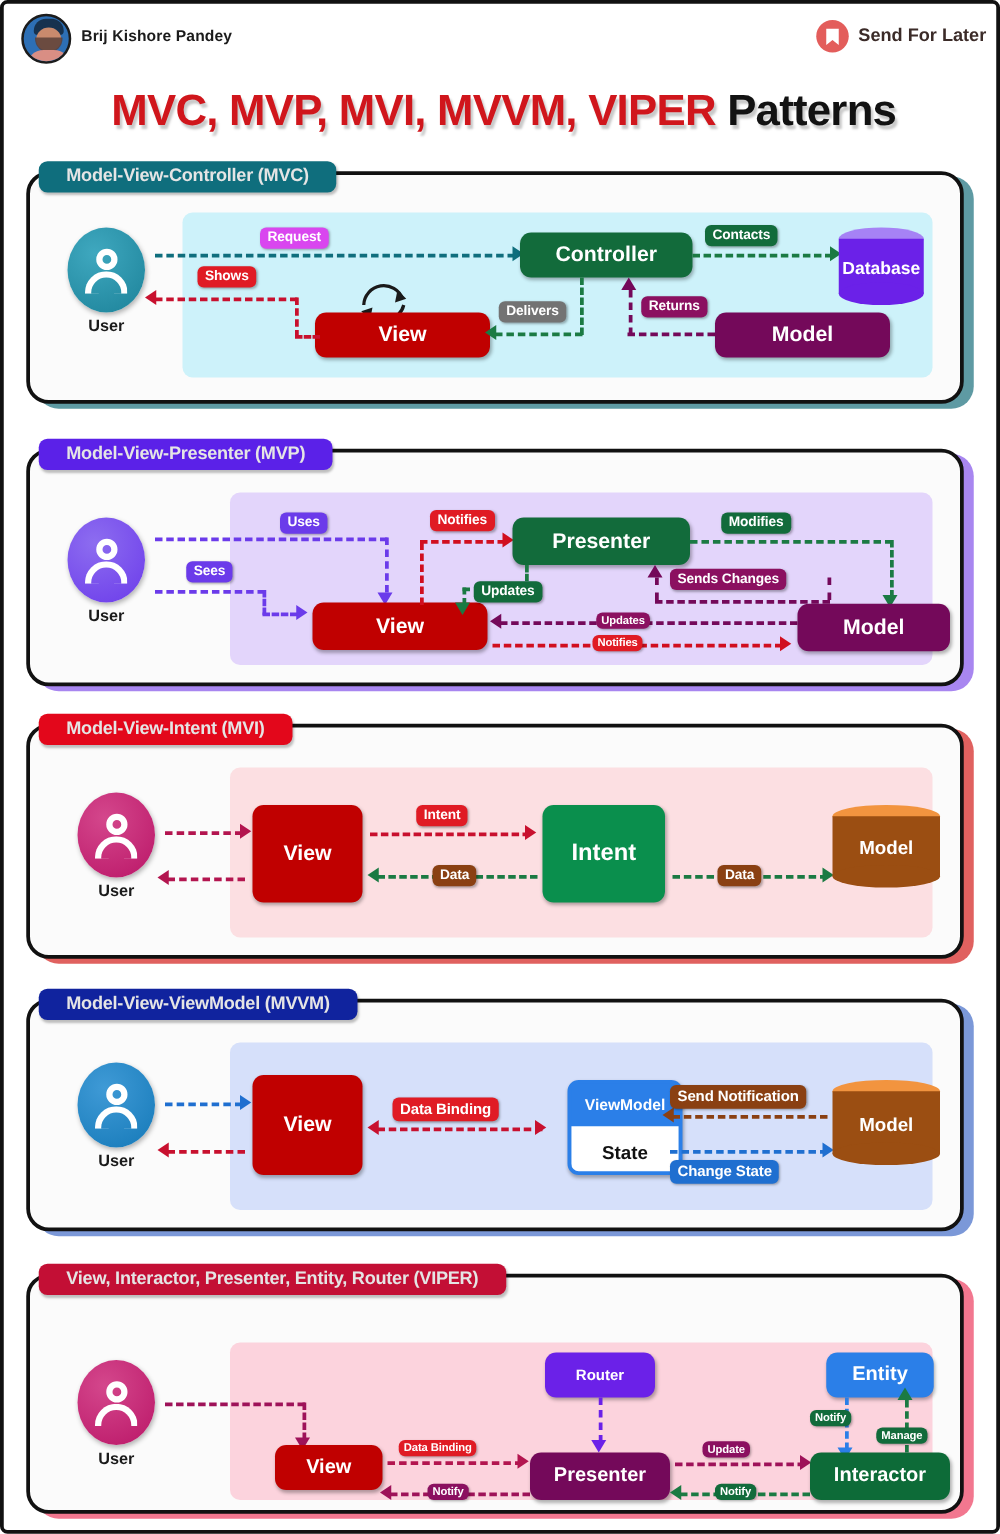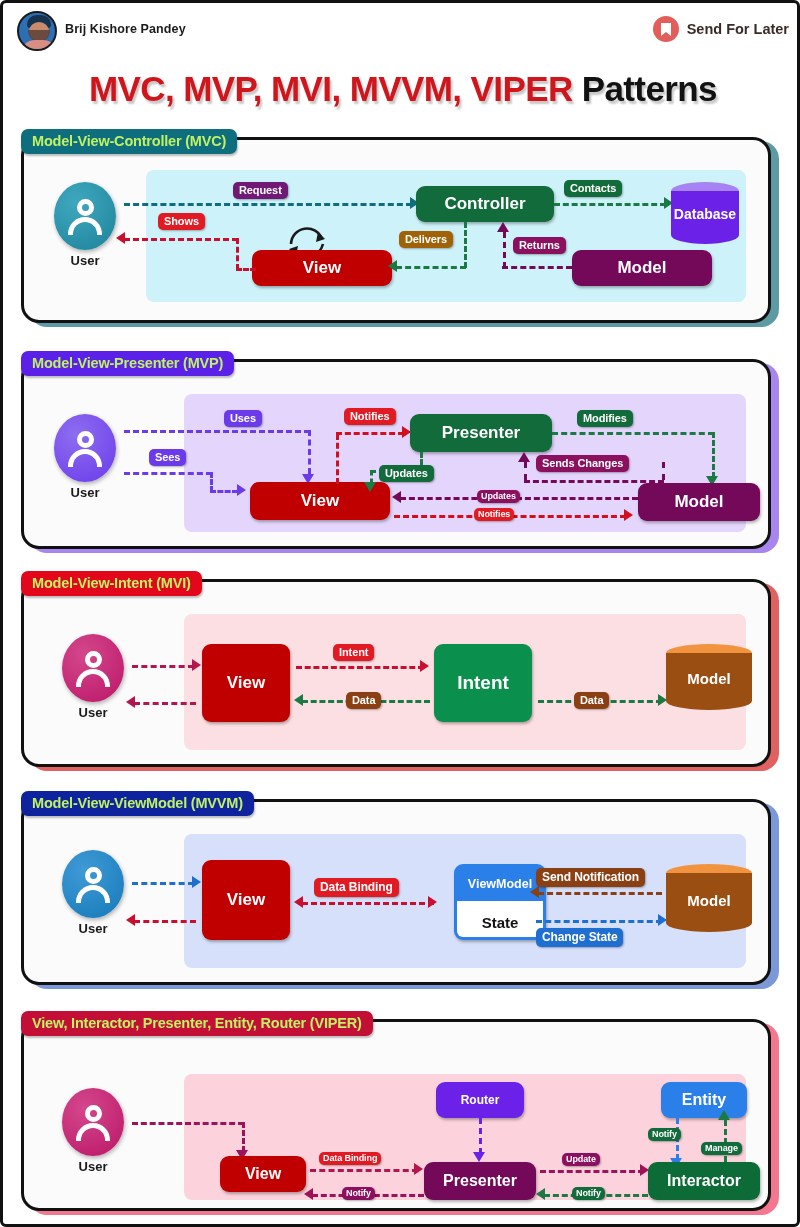--- a/index.html
+++ b/index.html
@@ -47,22 +47,22 @@
   .card{ position:absolute; left:18px; width:758px; }
   .card .shadow{
     position:absolute; left:8px; top:12px; width:750px; height:100%;
     border-radius:18px;
   }
   .card .panel{
     position:absolute; left:0; top:8px; width:750px;
     background:#fbfbfb; border:3px solid #111; border-radius:18px;
   }
   .badge{
-    position:absolute; left:0; top:0px; z-index:6;
-    padding:4px 11px 5px; border-radius:7px; color:#bef264;
+    position:absolute; left:10px; top:0px; z-index:6;
+    padding:4px 22px 5px; border-radius:7px; color:#e5e5e5;
     font-size:14.5px; font-weight:bold; letter-spacing:-.2px; white-space:nowrap;
     box-shadow:1px 2px 2px rgba(0,0,0,.25);
   }
   .stage{ position:absolute; border-radius:8px; }
 
   
   .node{
     position:absolute; border-radius:9px; color:#fff;
     display:flex; align-items:center; justify-content:center;
     font-weight:bold; text-align:center; line-height:1.05;
@@ -149,21 +149,21 @@
         <div class="glyph">
             <div class="head"></div>
             <div class="torso"></div>
           </div>
       </div>
       <div class="ulabel">User</div>
     </div>
 
     <div class="h-line" style="left:100px;top:63px;width:288px;border-top:3px dashed #0f6e7d"></div>
     <div class="ah" style="left:386px;top:57px;border-left:9px solid #0f6e7d;border-top:6px solid transparent;border-bottom:6px solid transparent"></div>
-    <div class="tag" style="left:209px;top:42px;background:#701a75">Request</div>
+    <div class="tag" style="left:184px;top:42px;background:#d946ef">Request</div>
 
     <div class="node" style="left:392px;top:46px;width:138px;height:36px;background:#126b3b;font-size:17px">
       <span>Controller</span>
     </div>
 
     <div class="h-line" style="left:530px;top:63px;width:112px;border-top:3px dashed #1b7a43"></div>
     <div class="ah" style="left:640px;top:57px;border-left:9px solid #1b7a43;border-top:6px solid transparent;border-bottom:6px solid transparent"></div>
     <div class="tag" style="left:540px;top:40px;background:#126b3b">Contacts</div>
 
     <div class="cyl" style="left:647px;top:42px;width:68px;height:62px">
@@ -188,21 +188,21 @@
 
     <div class="v-line" style="left:212px;top:98px;height:32px;border-left:3px dashed #c8102e"></div>
     <div class="h-line" style="left:212px;top:128px;width:20px;border-top:3px dashed #c8102e"></div>
     <div class="h-line" style="left:100px;top:98px;width:114px;border-top:3px dashed #c8102e"></div>
     <div class="ah" style="left:92px;top:92px;border-right:9px solid #c8102e;border-top:6px solid transparent;border-bottom:6px solid transparent"></div>
     <div class="tag" style="left:134px;top:73px;background:#e01b24">Shows</div>
 
     <div class="v-line" style="left:440px;top:82px;height:46px;border-left:3px dashed #1b7a43"></div>
     <div class="h-line" style="left:372px;top:126px;width:70px;border-top:3px dashed #1b7a43"></div>
     <div class="ah" style="left:364px;top:120px;border-right:9px solid #1b7a43;border-top:6px solid transparent;border-bottom:6px solid transparent"></div>
-    <div class="tag" style="left:375px;top:91px;background:#a16207">Delivers</div>
+    <div class="tag" style="left:375px;top:101px;background:#737373">Delivers</div>
 
     <div class="h-line" style="left:478px;top:126px;width:70px;border-top:3px dashed #74095a"></div>
     <div class="v-line" style="left:479px;top:92px;height:36px;border-left:3px dashed #74095a"></div>
     <div class="ah" style="left:473px;top:82px;border-bottom:10px solid #74095a;border-left:6px solid transparent;border-right:6px solid transparent"></div>
     <div class="tag" style="left:489px;top:97px;background:#8b1060">Returns</div>
 
     <div class="node" style="left:548px;top:110px;width:140px;height:36px;background:#74095a;font-size:17px">
       <span>Model</span>
     </div>
   </div>

